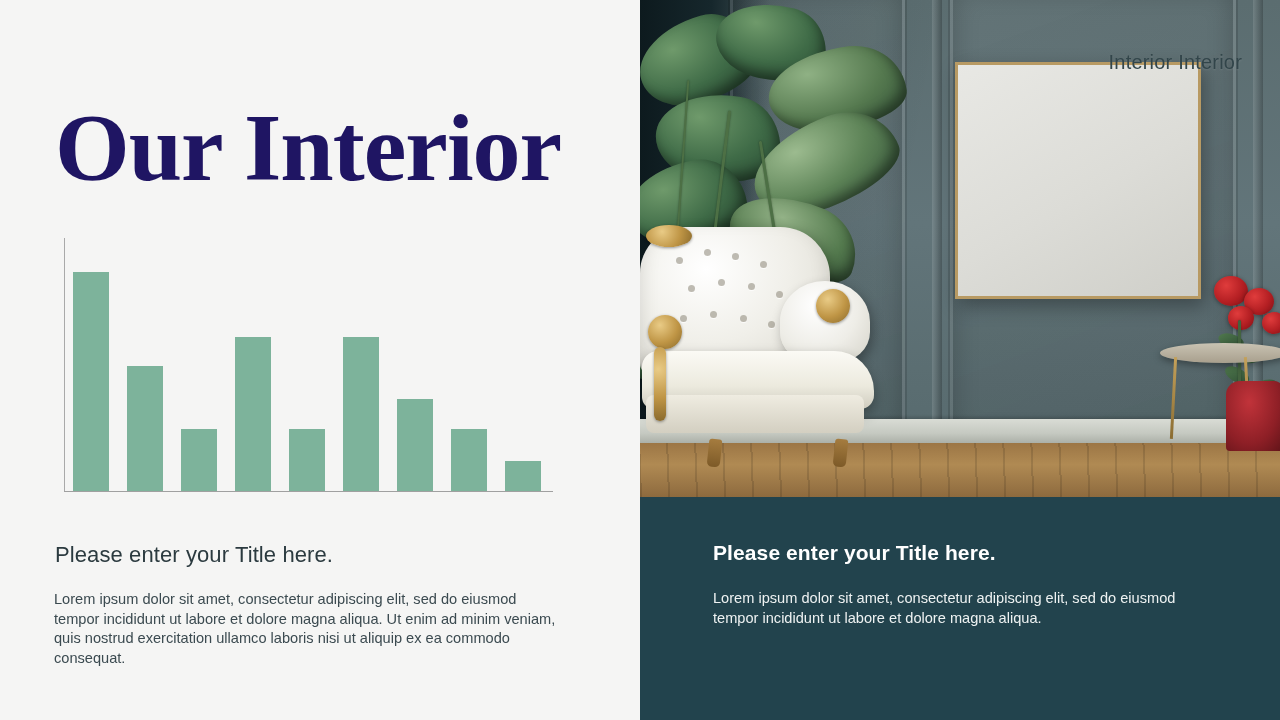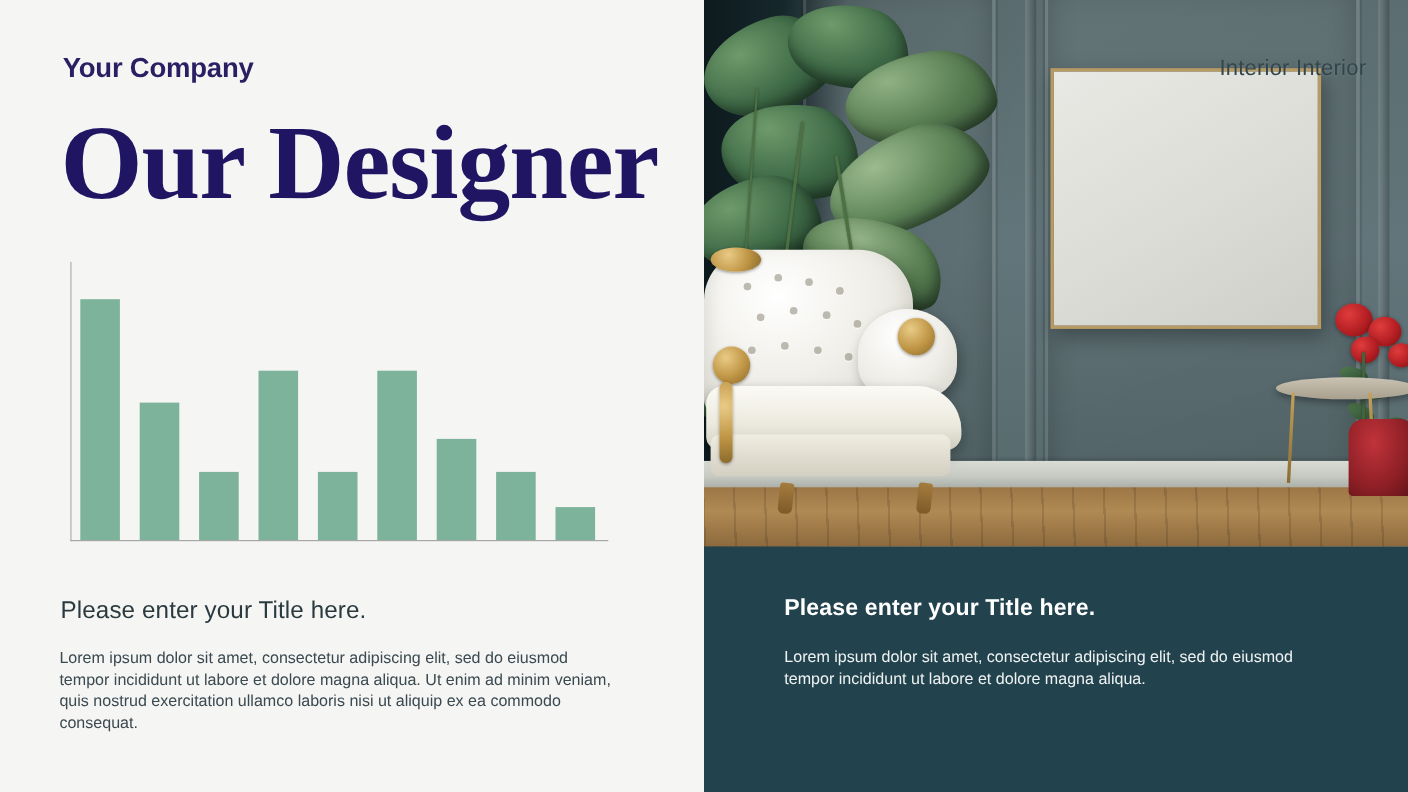--- a/index.html
+++ b/index.html
@@ -212,22 +212,21 @@
     font-size:14.6px; line-height:1.36; color:#eef2f2;
   }
 </style>
 </head>
 <body>
 
 <div class="slide">
 
   <div class="left-panel">
 
-    <div class="company-name">Your Company</div>
-    <div class="headline">Our Designer</div>
+    <div class="headline">Our Interior</div>
 
     <div class="chart">
       <div class="chart-axis-y"></div>
       <div class="chart-axis-x"></div>
       <div class="chart-plot" id="chart-plot">
           <div class="bar" style="left: 9px; width: 36px; height: 219px; background: rgb(125, 179, 155);"></div>
           <div class="bar" style="left: 63px; width: 36px; height: 125px; background: rgb(125, 179, 155);"></div>
           <div class="bar" style="left: 117px; width: 36px; height: 62px; background: rgb(125, 179, 155);"></div>
           <div class="bar" style="left: 171px; width: 36px; height: 154px; background: rgb(125, 179, 155);"></div>
           <div class="bar" style="left: 225px; width: 36px; height: 62px; background: rgb(125, 179, 155);"></div>

